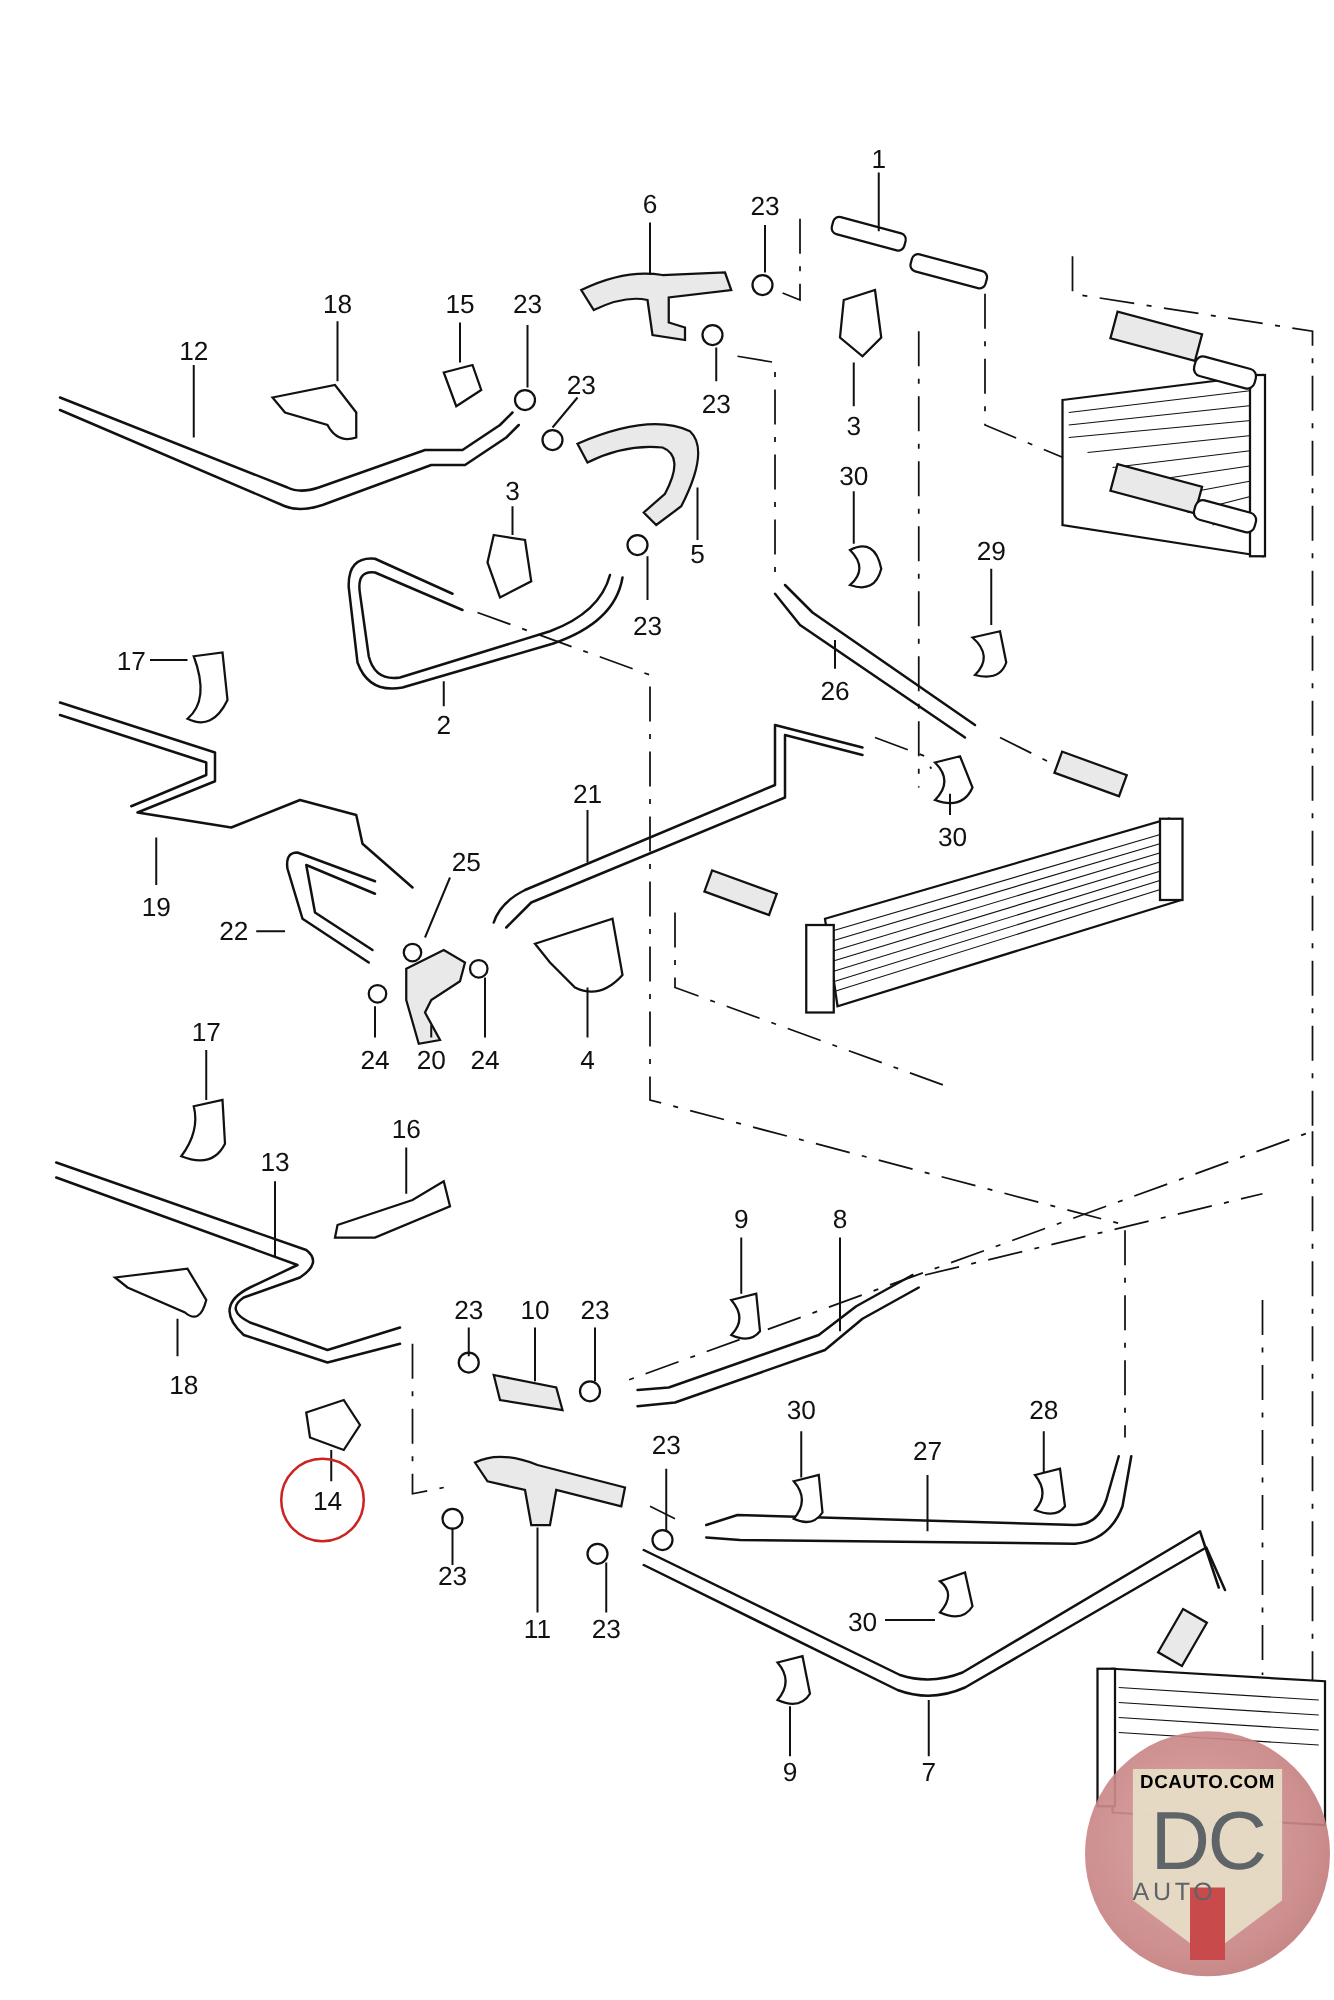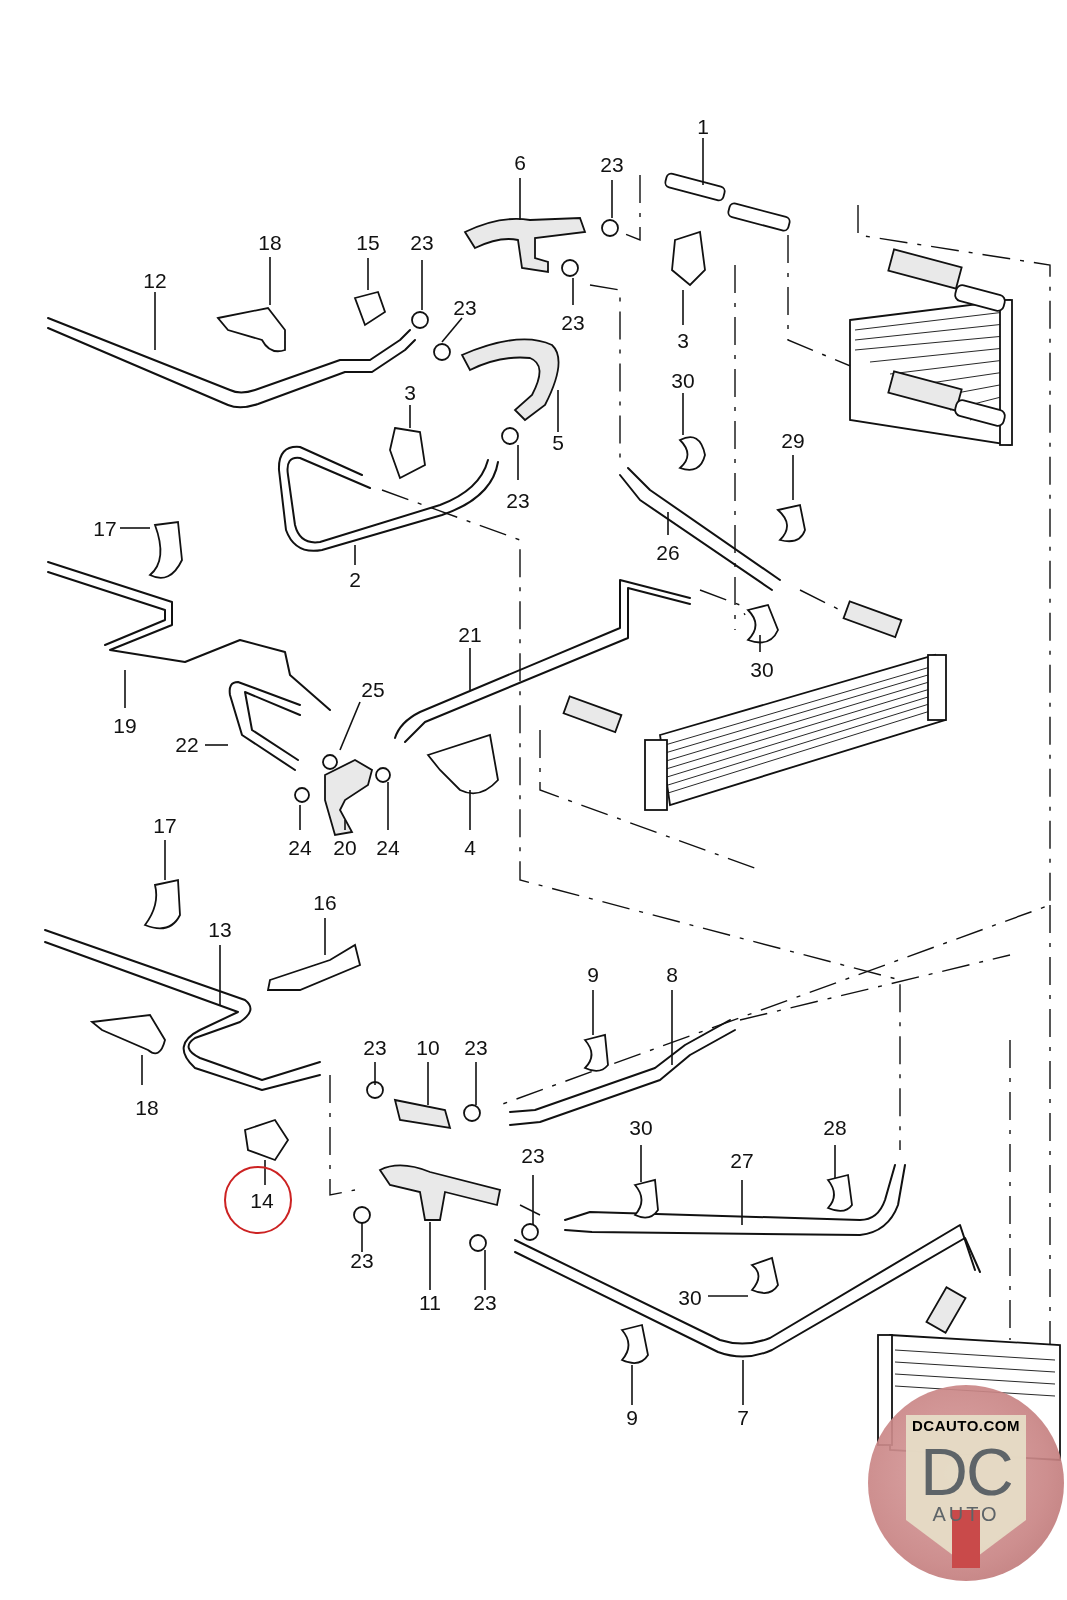--- a/index.html
+++ b/index.html
@@ -20,21 +20,21 @@
   #logo-shield { position:absolute; left:38px; top:30px; width:120px; height:150px;
                  background:#e6dcc6; clip-path:polygon(0 0,100% 0,100% 70%,50% 100%,0 70%);
                  opacity:0.95; }
   #logo-red { position:absolute; left:84px; top:125px; width:28px; height:58px; background:#c94a4a; }
   #logo-url { position:absolute; left:28px; top:32px; width:140px; text-align:center;
               font-family:"Liberation Sans", sans-serif; font-weight:bold; font-size:15px;
               color:#000000; letter-spacing:0.5px; }
   #logo-dc { position:absolute; left:38px; top:52px; width:120px; text-align:center;
              font-family:"Liberation Sans", sans-serif; font-weight:normal; font-size:66px;
              color:#5e6468; line-height:70px; letter-spacing:-2px; }
-  #logo-auto { position:absolute; left:38px; top:118px; width:120px; text-align:center;
+  #logo-auto { position:absolute; left:38px; top:118px; width:120px; 
                font-family:"Liberation Sans", sans-serif; font-size:20px; color:#5e6468;
                letter-spacing:3px; }
 </style>
 </head>
 <body>
 
 <svg id="diagram" viewBox="0 0 1067 1600" xmlns="http://www.w3.org/2000/svg">
   <defs>
     <pattern id="speck" width="6" height="6" patternUnits="userSpaceOnUse">
       <rect width="6" height="6" fill="#fff"></rect>

